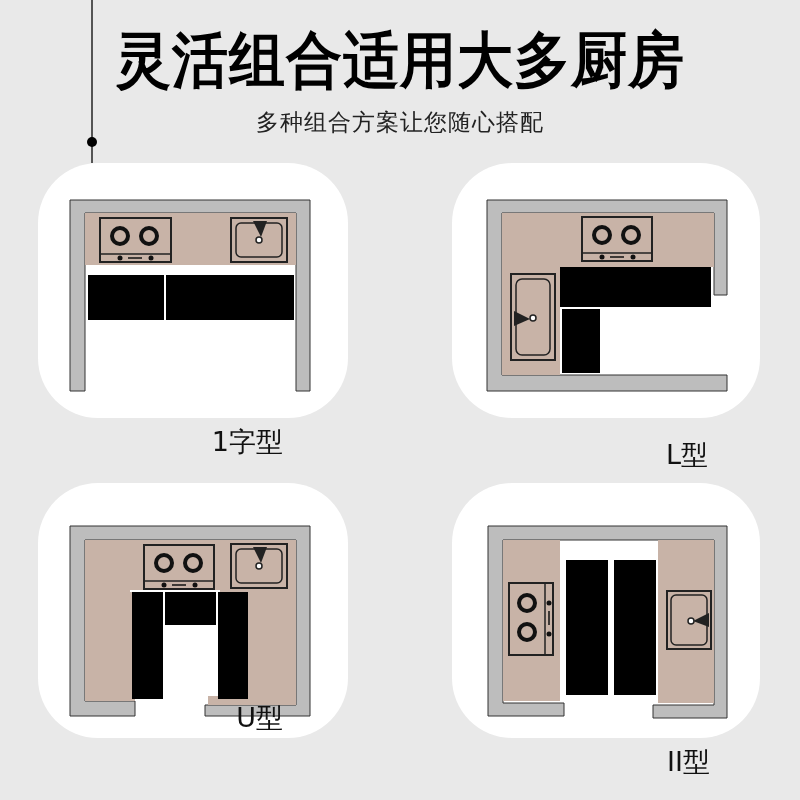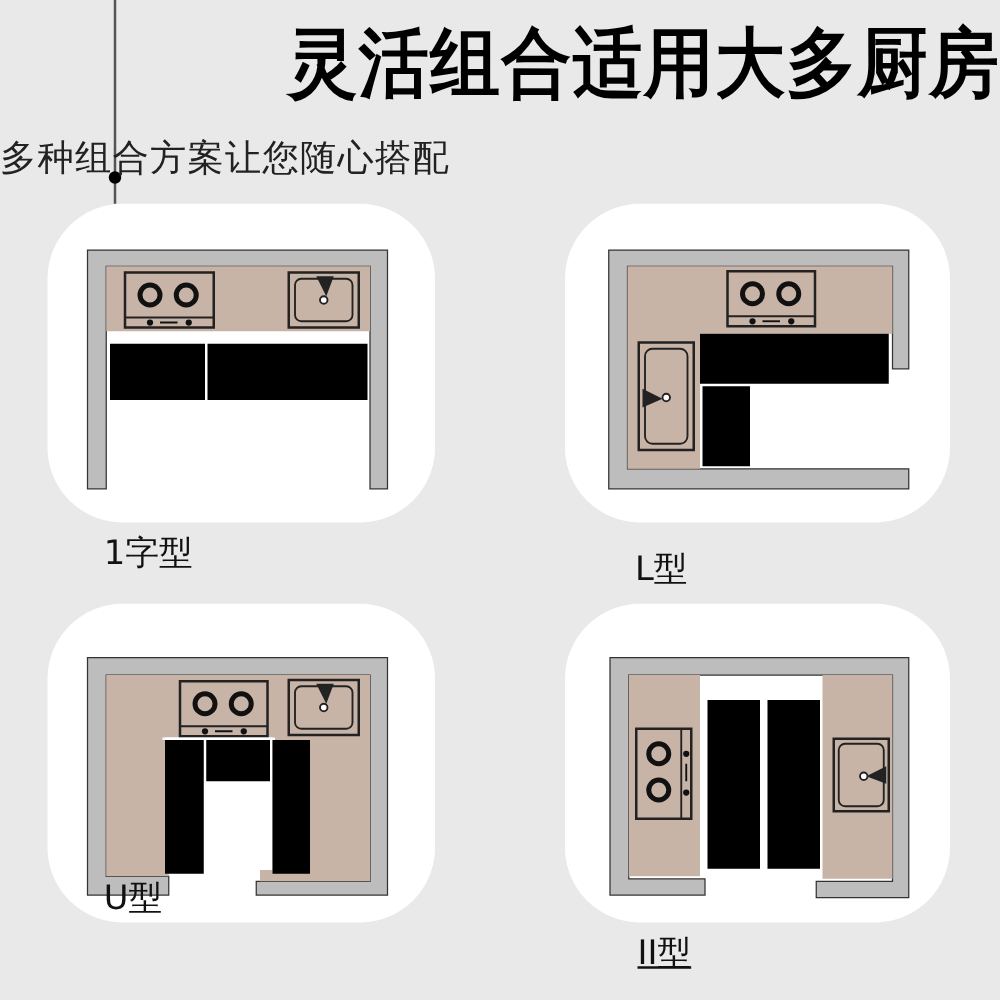--- a/index.html
+++ b/index.html
@@ -1,24 +1,24 @@
 <!DOCTYPE html>
 <html><head>
 <meta charset="utf-8">
 <style>
   html, body { margin:0; padding:0; }
   body { width:800px; height:800px; background:#e9e9e9; position:relative; overflow:hidden; font-family:"DejaVu Sans", sans-serif; }
   .vline { position:absolute; left:91px; top:0; width:2px; height:163px; background:#555; }
   .vdot { position:absolute; left:87px; top:137px; width:10px; height:10px; border-radius:50%; background:#000; }
-  .title { position:absolute; left:0; right:0; top:14px; text-align:right; font-size:56px; font-weight:bold; color:#000; letter-spacing:1px; padding-left:0px; }
+  .title { position:absolute; left:0; right:0; top:24px; text-align:center; font-size:56px; font-weight:bold; color:#000; letter-spacing:1px; padding-left:0px; }
   .title span { display:inline-block; transform:scaleY(1.08); }
-  .subtitle { position:absolute; left:0; right:0; top:107px; font-size:29px; color:#222; letter-spacing:1px; }
+  .subtitle { position:absolute; left:0; right:0; top:107px; text-align:center; font-size:23px; color:#222; letter-spacing:1px; }
   .card { position:absolute; background:#fff; border-radius:60px; }
   .card svg { position:absolute; left:0; top:0; }
-  .label { position:absolute; font-size:27px; color:#111; text-align:left; width:200px; }
+  .label { position:absolute; font-size:27px; color:#111; text-align:right; width:200px; }
 </style>
 </head>
 <body>
 
 <div class="vline"></div>
 <div class="vdot"></div>
 
 <div class="title"><span>灵活组合适用大多厨房</span></div>
 <div class="subtitle">多种组合方案让您随心搭配</div>
 
@@ -121,13 +121,13 @@
     <g>
       <rect x="215" y="108" width="44" height="58" fill="none" stroke="#222" stroke-width="2"></rect>
       <rect x="219" y="112" width="36" height="50" rx="5" fill="none" stroke="#222" stroke-width="1.5"></rect>
       <path d="M257 130 V144 L241 138 Z" fill="#222"></path>
       <circle cx="239" cy="138" r="3" fill="#fff" stroke="#222" stroke-width="1.5"></circle>
     </g>
     <rect x="114" y="77" width="42" height="135" fill="#000"></rect>
     <rect x="162" y="77" width="42" height="135" fill="#000"></rect>
   </svg>
 </div>
-<div class="label" style="left:510px; top:744px;text-decoration:underline;">II型</div>
+<div class="label" style="left:510px; top:744px;">II型</div>
 
 </body></html>

